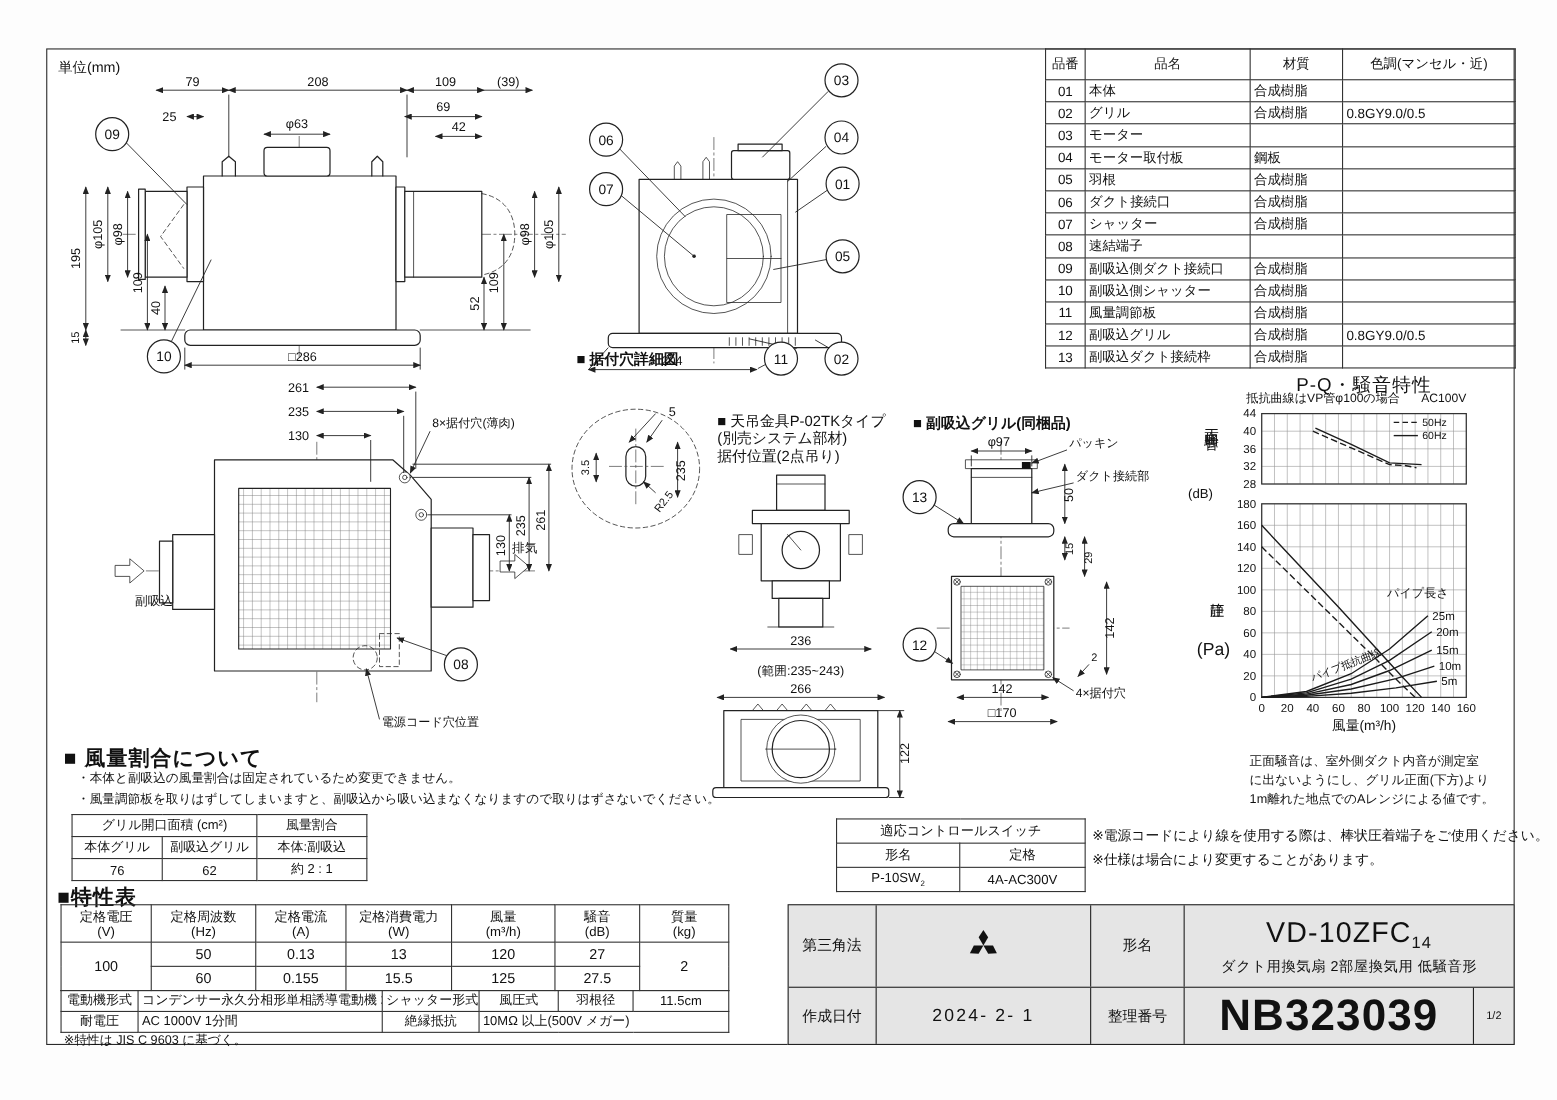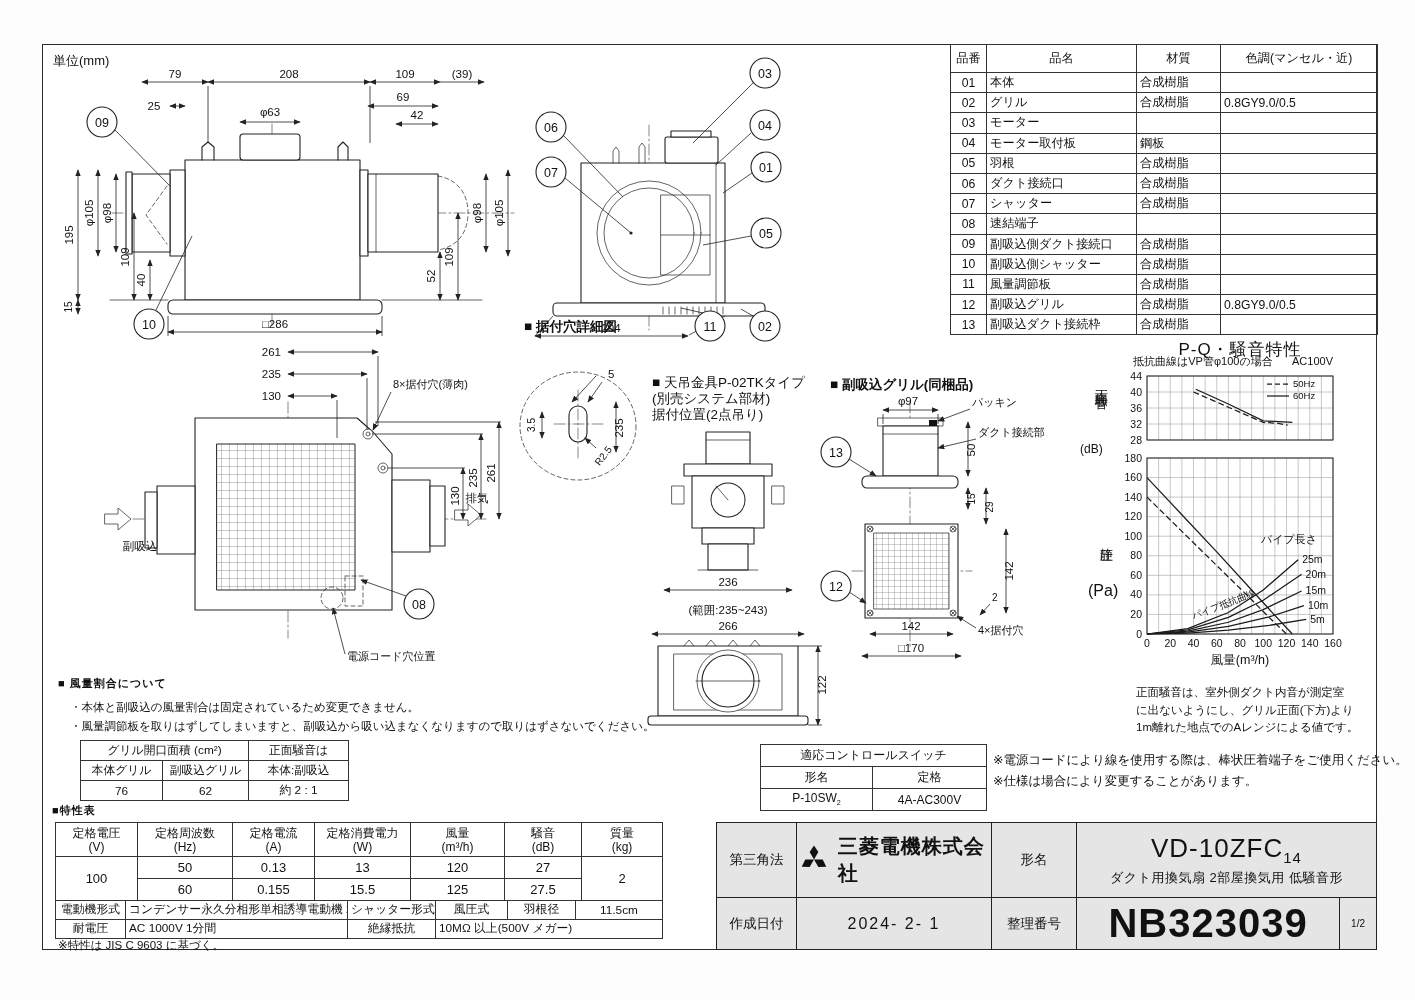--- a/index.html
+++ b/index.html
@@ -39,21 +39,21 @@
   .parts{font-size:12.2px}
   .parts th{height:28px;font-size:12.2px}
   .parts td{height:20.2px}
   .tl{text-align:left}
   .spec th{height:34px;font-size:12px;white-space:pre-line;line-height:14px}
   .spec td{height:22px;font-size:13px}
   .spec2 td{height:19px;font-size:11.8px}
   .aft td{font-size:11.8px;height:20px}
   .cst td{font-size:12px;height:22px}
   sub{font-size:60%}
-  .hd{font-size:11px;font-weight:bold;letter-spacing:1px}
+  .hd{font-size:19px;font-weight:bold;letter-spacing:1px}
   .hd2{font-size:13.5px;font-weight:bold}
   .small{font-size:11.5px}
   
   .tblock{border:1.7px solid #222;background:#e5e5e5}
   .tb-row{display:flex}
   .tb-c{border-left:1.7px solid #222;display:flex;align-items:center;justify-content:center;flex-direction:column}
   .tb-c.first{border-left:none}
   .lblc{font-size:13.5px}
   .logo-cell{flex-direction:row}
   .comp{font-size:20px;font-weight:bold;margin-left:7px;letter-spacing:1px}
@@ -579,30 +579,30 @@
   </svg>
 <div class="abs" style="left:1136px;top:684px;font-size:11.5px;line-height:17.5px">
   <div>正面騒音は、室外側ダクト内音が測定室</div>
   <div>に出ないようにし、グリル正面(下方)より</div>
   <div>1m離れた地点でのAレンジによる値です。</div>
 </div>
 
 <div class="abs hd" style="left:58px;top:676px">■ 風量割合について</div>
 <div class="abs small" style="left:70px;top:700px">・本体と副吸込の風量割合は固定されているため変更できません。</div>
 <div class="abs small" style="left:70px;top:719px">・風量調節板を取りはずしてしまいますと、副吸込から吸い込まなくなりますので取りはずさないでください。</div>
-<table class="abs aft" style="left:80px;top:740px;width:268px">
+<table class="abs aft" style="left:65px;top:740px;width:268px">
   <colgroup>
       <col style="width:82px">
       <col style="width:86px">
       <col style="width:100px">
     </colgroup>
   <tbody>
       <tr>
     <td colspan="2">グリル開口面積 (cm²)</td>
-    <td>正面騒音は</td>
+    <td>風量割合</td>
   </tr>
   <tr>
     <td>本体グリル</td>
     <td>副吸込グリル</td>
     <td>本体:副吸込</td>
   </tr>
   <tr>
     <td>76</td>
     <td>62</td>
     <td>約 2 : 1</td>
@@ -716,21 +716,20 @@
         <g transform="translate(18,15)" fill="#111">
           <polygon points="0,0 4.6,-8 0,-15 -4.6,-8"></polygon>
           <g transform="rotate(120)">
               <polygon points="0,0 4.6,-8 0,-15 -4.6,-8"></polygon>
             </g>
           <g transform="rotate(-120)">
               <polygon points="0,0 4.6,-8 0,-15 -4.6,-8"></polygon>
             </g>
         </g>
       </svg>
-      <span class="comp">三菱電機株式会社</span>
     </div>
     <div class="tb-c lblc" style="width:85px">形名</div>
     <div class="tb-c" style="width:301px">
       <div class="mline"><span>VD-10ZFC</span><sub>14</sub></div>
       <div class="mdesc">ダクト用換気扇 2部屋換気用 低騒音形</div>
     </div>
   </div>
   <div class="tb-row" style="height:52px;border-top:1.7px solid #222">
     <div class="tb-c first lblc" style="width:79px">作成日付</div>
     <div class="tb-c datec" style="width:196px">2024- 2- 1</div>

